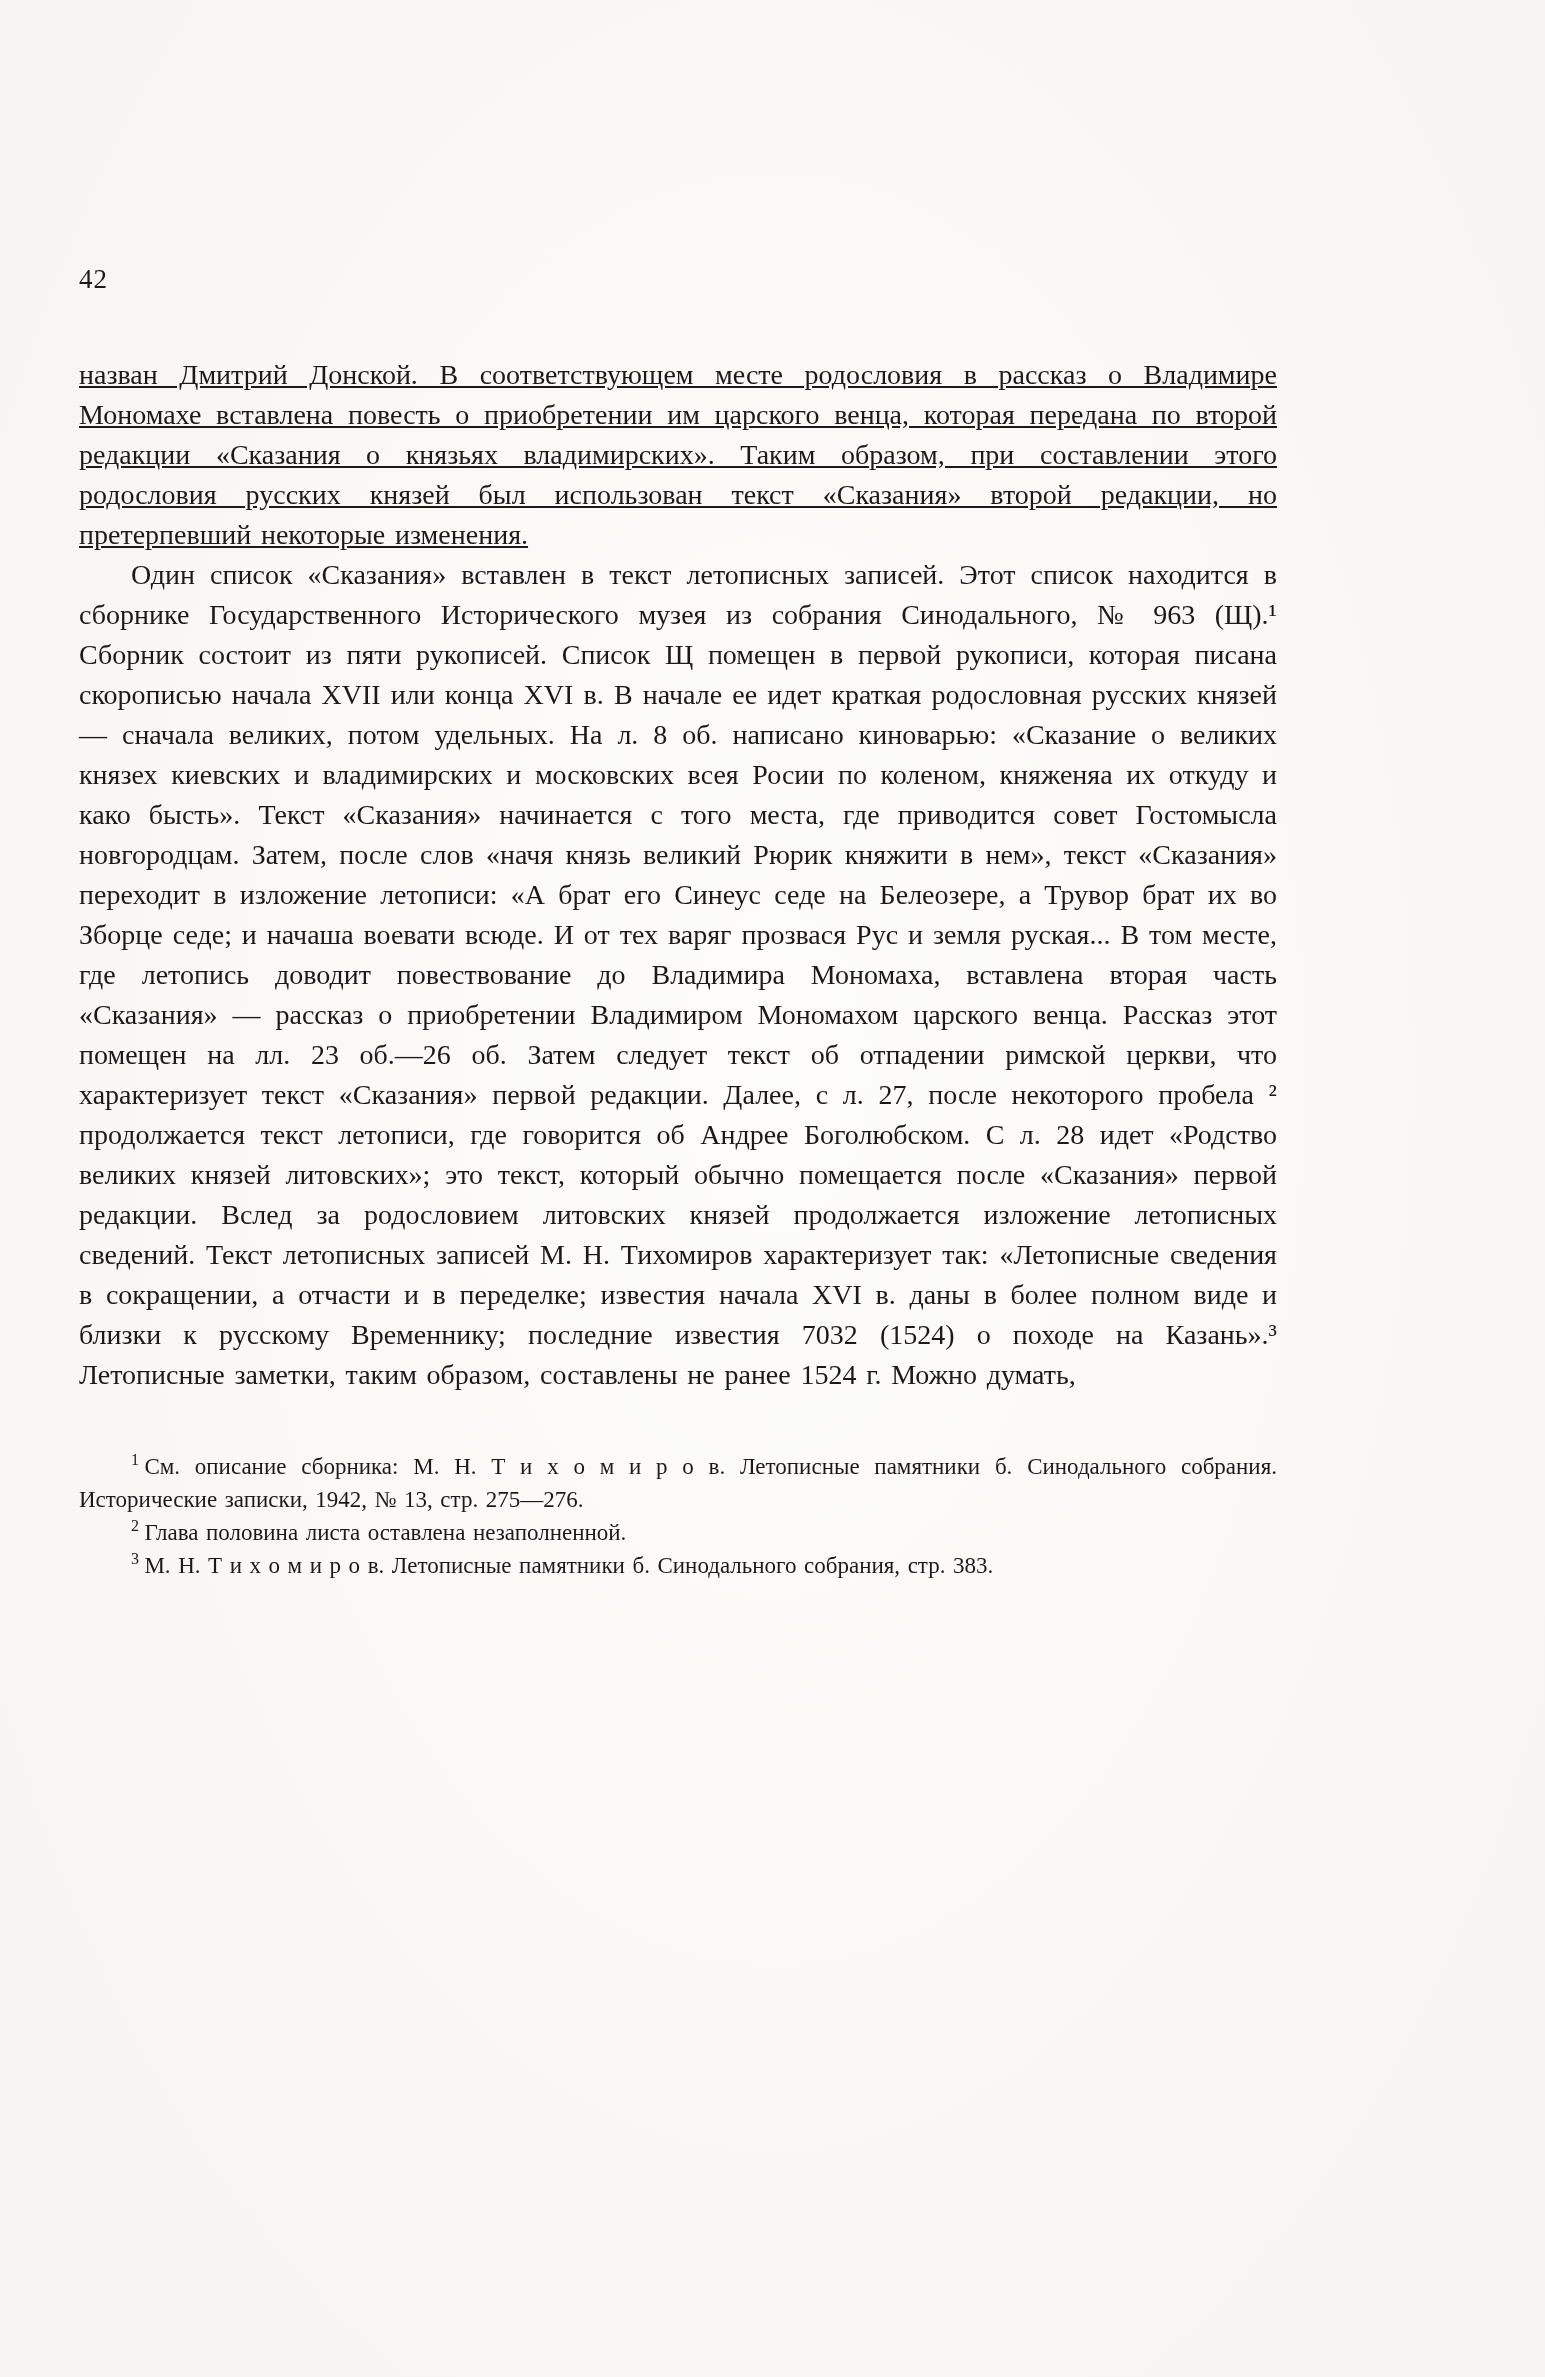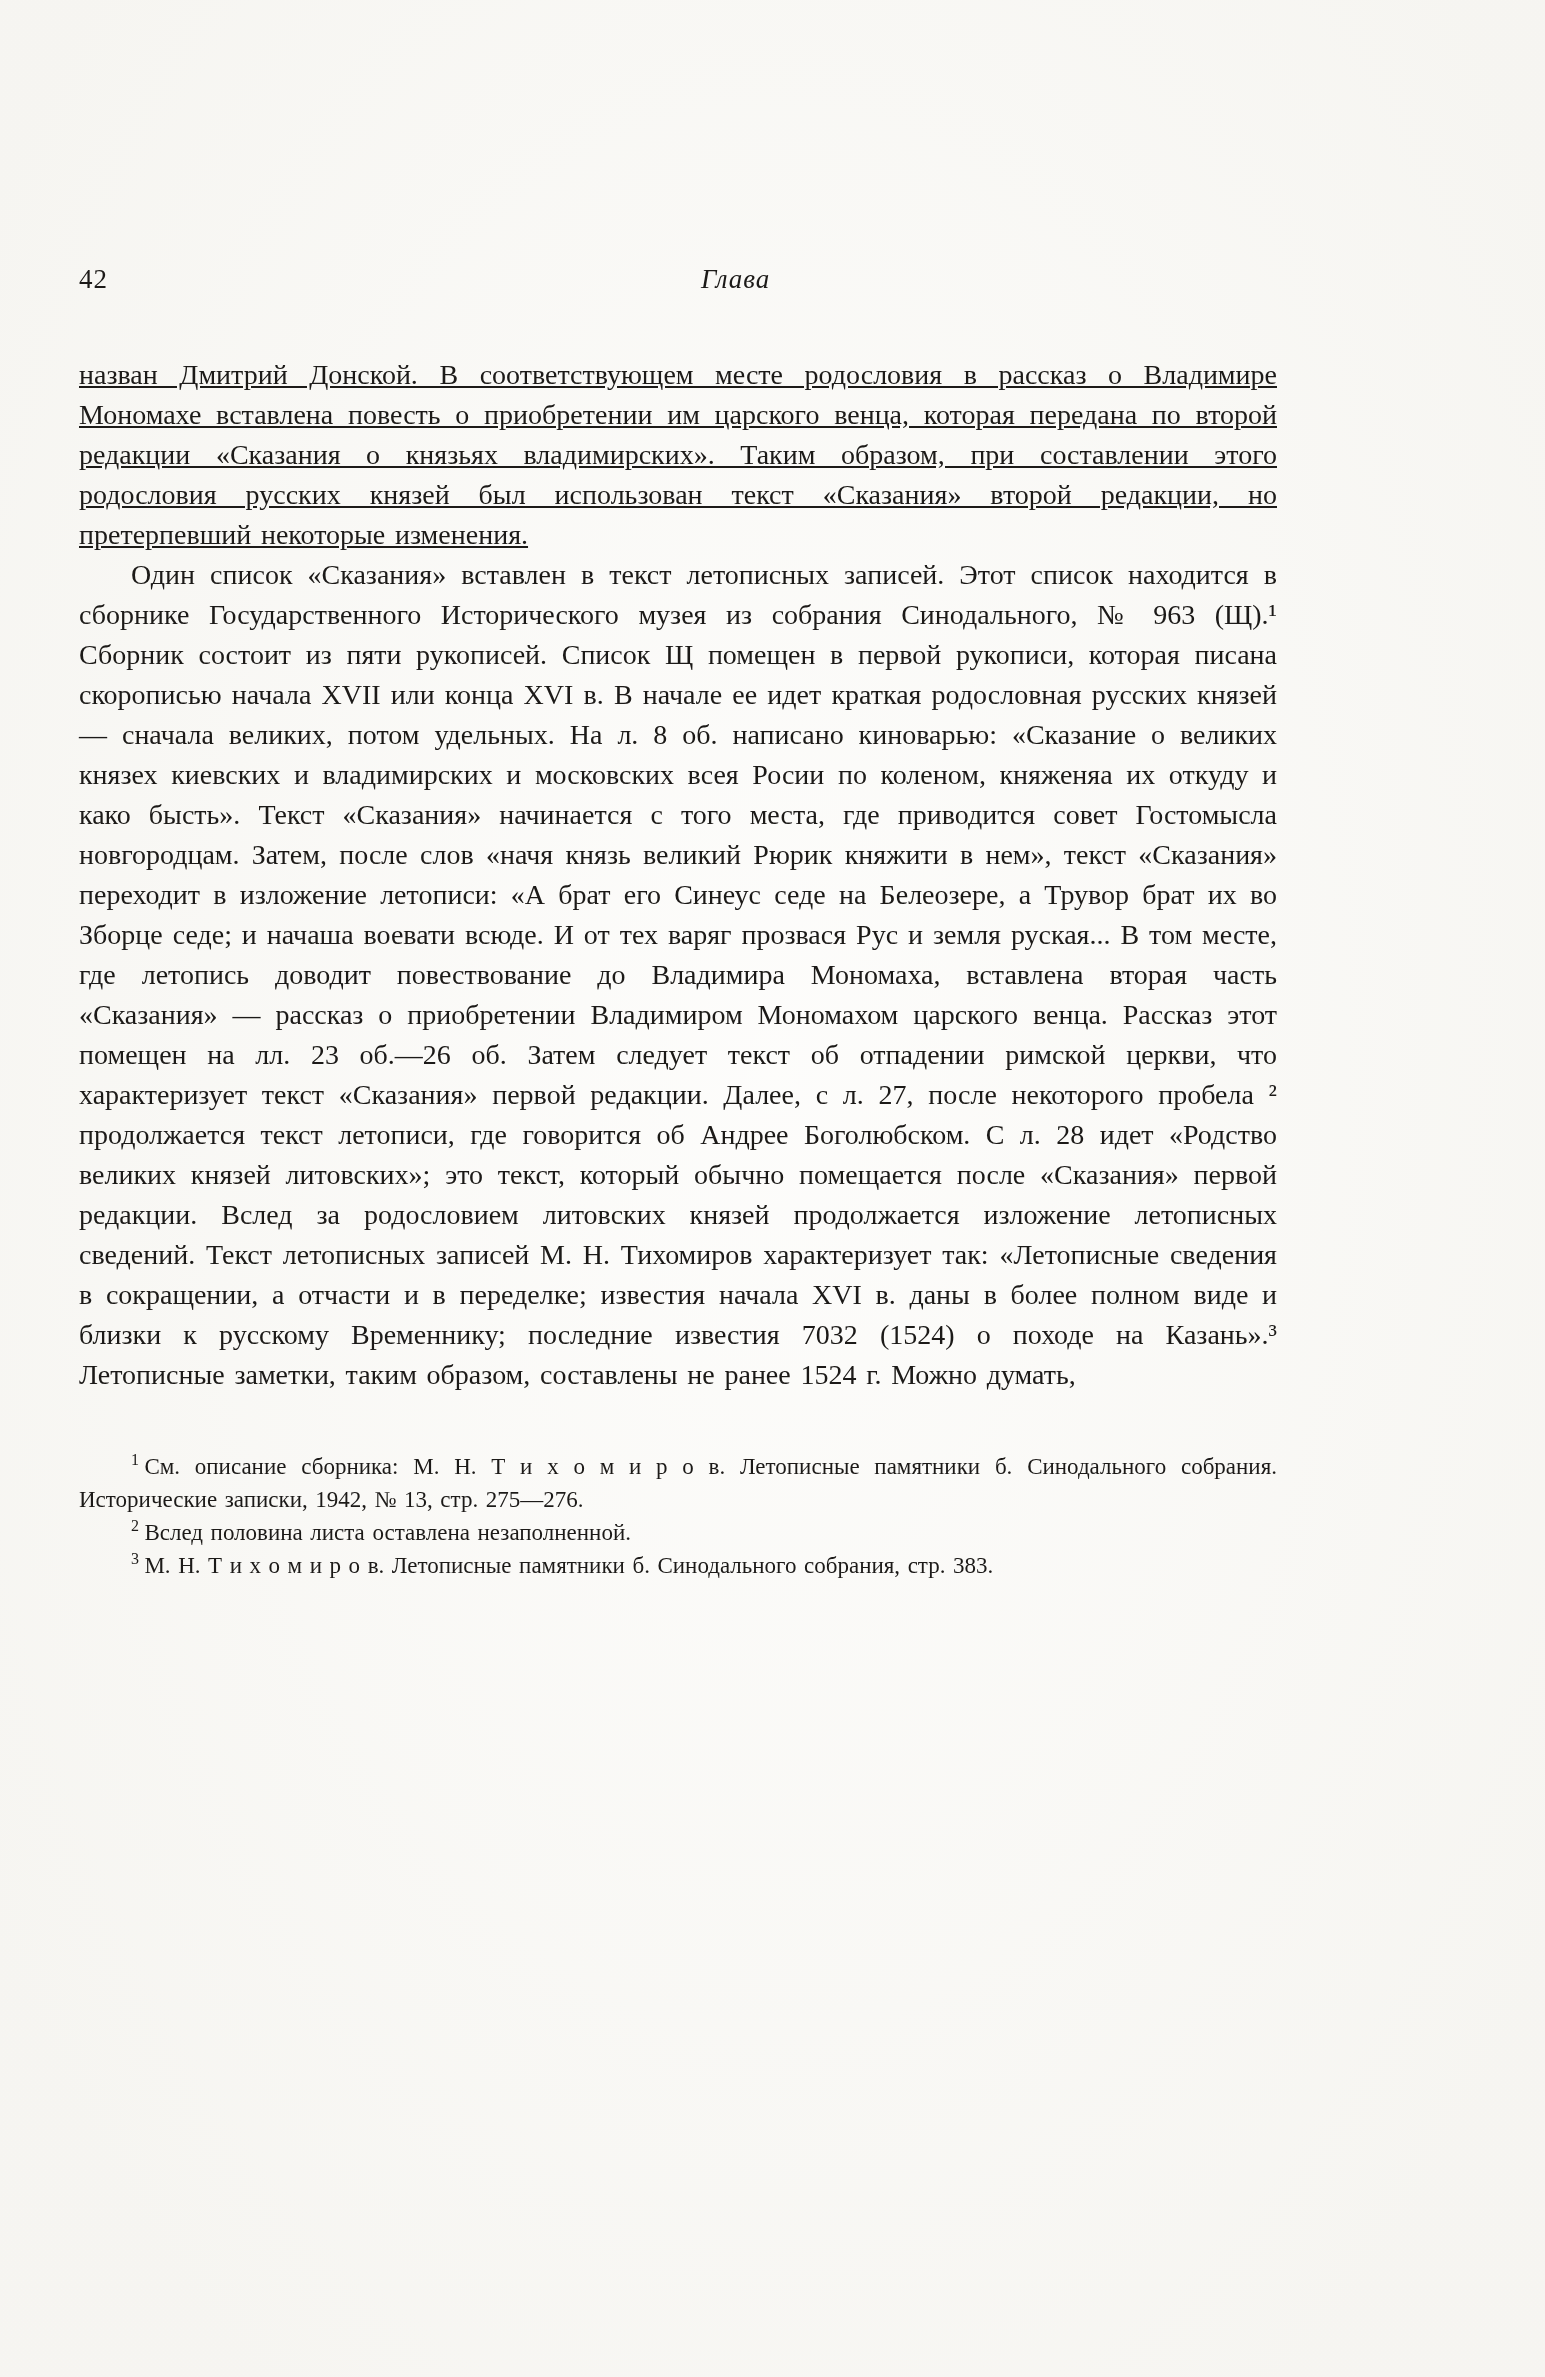--- a/index.html
+++ b/index.html
@@ -80,28 +80,27 @@
     margin-right: 5.4px;
   }
 </style>
 </head>
 <body>
 
 <div class="page">
 
   <header class="page-header">
     <span class="page-number">42</span>
-    <span class="running-head">Глава</span>
   </header>
 
   <main class="body-text">
     <p class="para no-indent">назван Дмитрий Донской. В соответствующем месте родословия в рассказ о Владимире Мономахе вставлена повесть о приобретении им царского венца, которая передана по второй редакции «Сказания о князьях владимирских». Таким образом, при составлении этого родословия русских князей был использован текст «Сказания» второй редакции, но претерпевший некоторые изменения.</p>
     <p class="para">Один список «Сказания» вставлен в текст летописных записей. Этот список находится в сборнике Государственного Исторического музея из собрания Синодального, № 963 (Щ).¹ Сборник состоит из пяти рукописей. Список Щ помещен в первой рукописи, которая писана скорописью начала XVII или конца XVI в. В начале ее идет краткая родословная русских князей — сначала великих, потом удельных. На л. 8 об. написано киноварью: «Сказание о великих князех киевских и владимирских и московских всея Росии по коленом, княженяа их откуду и како бысть». Текст «Сказания» начинается с того места, где приводится совет Гостомысла новгородцам. Затем, после слов «начя князь великий Рюрик княжити в нем», текст «Сказания» переходит в изложение летописи: «А брат его Синеус седе на Белеозере, а Трувор брат их во Зборце седе; и начаша воевати всюде. И от тех варяг прозвася Рус и земля руская... В том месте, где летопись доводит повествование до Владимира Мономаха, вставлена вторая часть «Сказания» — рассказ о приобретении Владимиром Мономахом царского венца. Рассказ этот помещен на лл. 23 об.—26 об. Затем следует текст об отпадении римской церкви, что характеризует текст «Сказания» первой редакции. Далее, с л. 27, после некоторого пробела ² продолжается текст летописи, где говорится об Андрее Боголюбском. С л. 28 идет «Родство великих князей литовских»; это текст, который обычно помещается после «Сказания» первой редакции. Вслед за родословием литовских князей продолжается изложение летописных сведений. Текст летописных записей М. Н. Тихомиров характеризует так: «Летописные сведения в сокращении, а отчасти и в переделке; известия начала XVI в. даны в более полном виде и близки к русскому Временнику; последние известия 7032 (1524) о походе на Казань».³ Летописные заметки, таким образом, составлены не ранее 1524 г. Можно думать,</p>
   </main>
 
   <footer class="footnotes">
     <p class="footnote"><sup>1</sup><span>См. описание сборника: М. Н. Т и х о м и р о в. Летописные памятники б. Синодального собрания. Исторические записки, 1942, № 13, стр. 275—276.</span></p>
-    <p class="footnote"><sup>2</sup><span>Вслед половина листа оставлена незаполненной.</span></p>
+    <p class="footnote"><sup>2</sup><span>Глава половина листа оставлена незаполненной.</span></p>
     <p class="footnote"><sup>3</sup><span>М. Н. Т и х о м и р о в. Летописные памятники б. Синодального собрания, стр. 383.</span></p>
   </footer>
 
 </div>
 
 
 </body></html>

